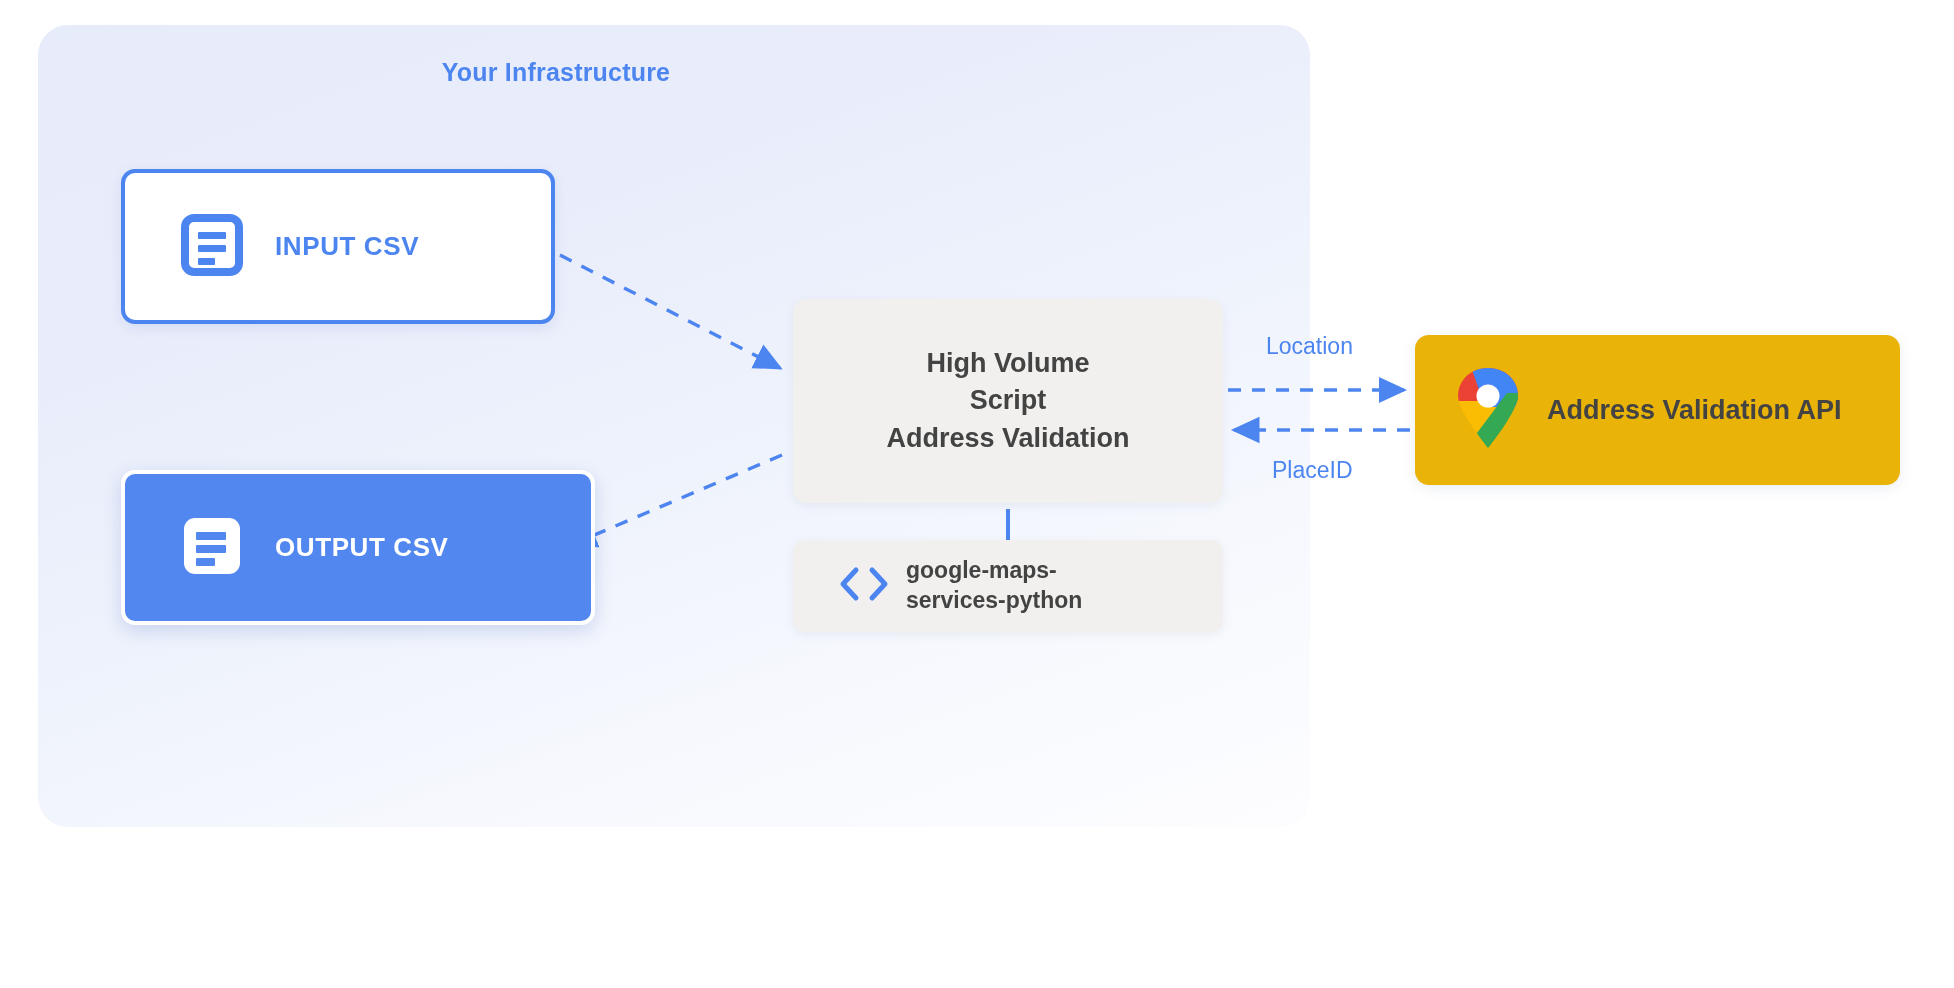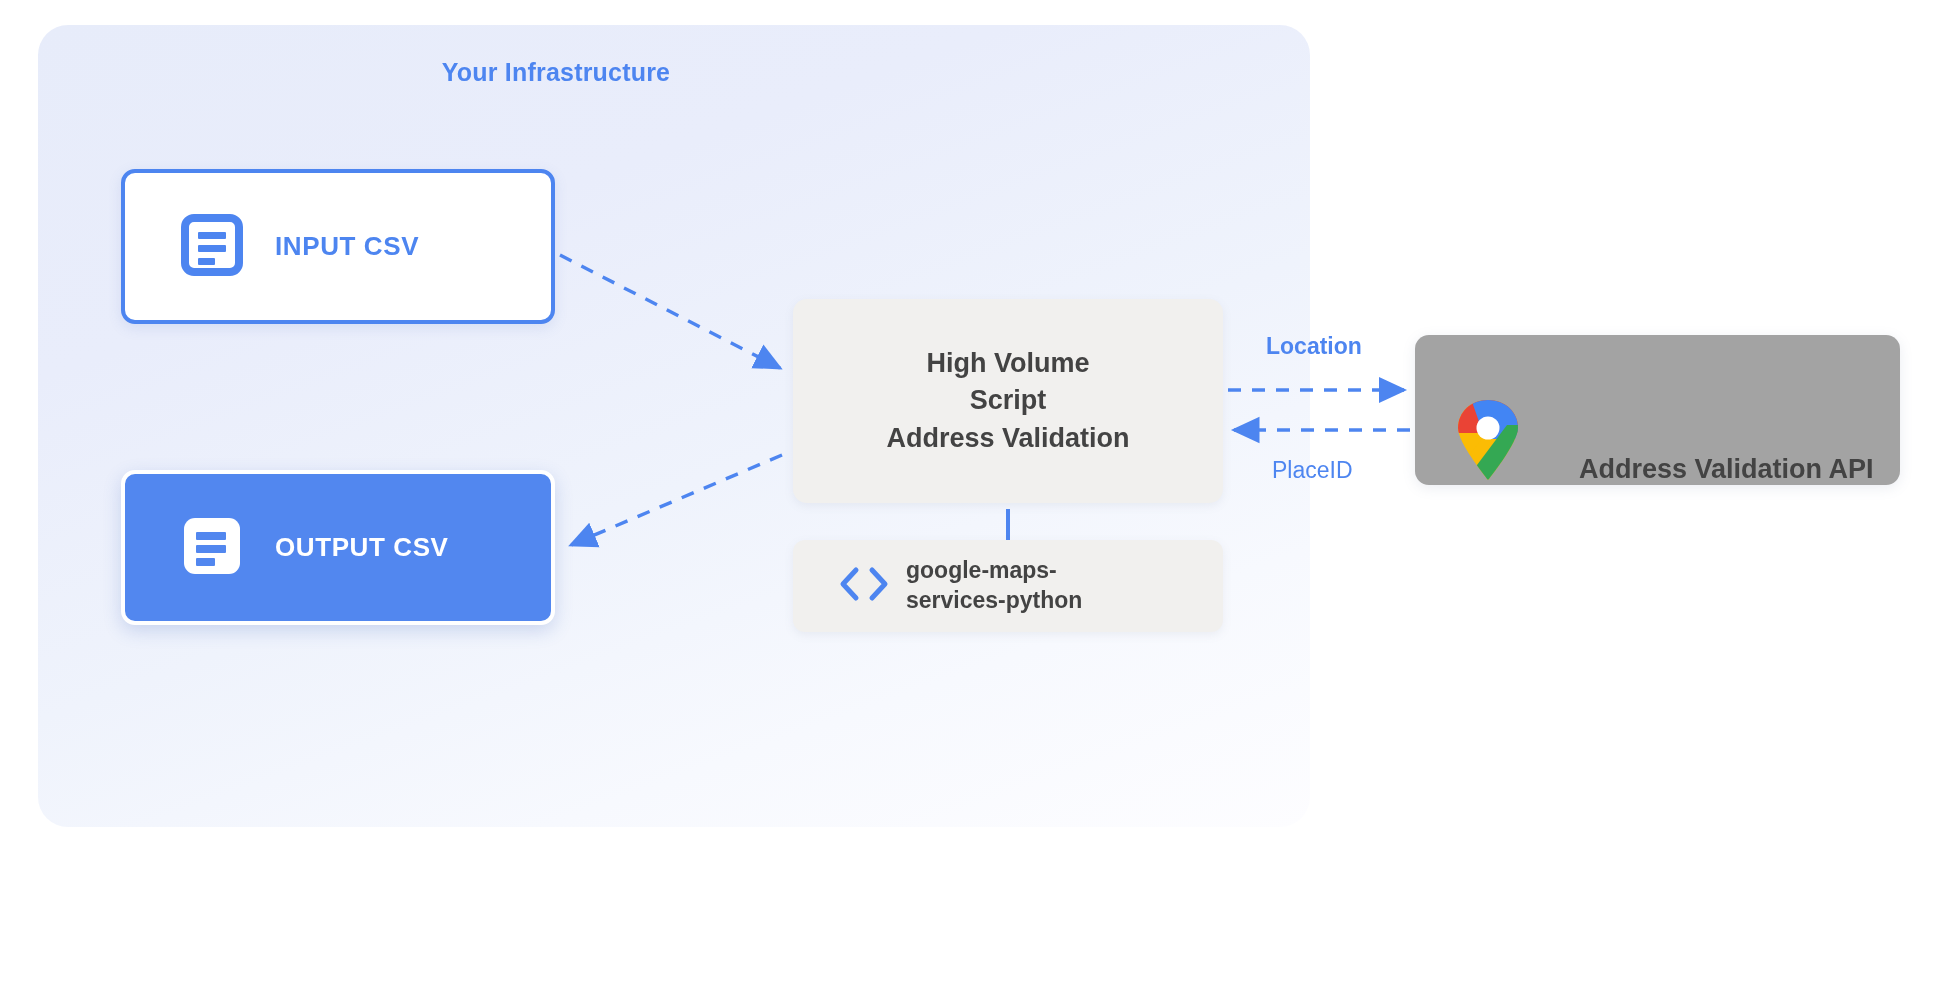--- a/index.html
+++ b/index.html
@@ -32,21 +32,21 @@
     display:flex; align-items:center;
     border-radius:14px;
   }
   .csv-input {
     left:121px; top:169px; width:434px; height:155px;
     background:#ffffff;
     border:4px solid #4d85f0;
     box-shadow:0 4px 14px rgba(80,110,190,.13);
   }
   .csv-output {
-    left:121px; top:470px; width:434px; height:155px;
+    left:121px; top:470px; width:474px; height:155px;
     background:#5287ef;
     border:4px solid #ffffff;
     box-shadow:0 6px 18px rgba(70,105,190,.22);
   }
 
   
   .doc-icon { margin-left:56px; flex:0 0 auto; }
   .csv-label { margin-left:32px; font-size:26px; font-weight:bold; letter-spacing:.6px; }
   .csv-input .csv-label { color:#4d85f0;text-align:center; }
   .csv-output .csv-label { color:#ffffff; }
@@ -103,35 +103,34 @@
   .code-icon { margin-left:44px; flex:0 0 auto; }
   .lib-text {
     margin-left:15px; line-height:1.3;
     font-size:23px; font-weight:bold; color:#434343;
   }
 
   
   .api-card {
     position:absolute; left:1415px; top:335px;
     width:485px; height:150px;
-    background:#a3a3a3; border-radius:14px;
-    display:flex; align-items:flex-end;
+    background:#eab308; border-radius:14px;
+    display:flex; align-items:center;
     box-shadow:0 3px 13px rgba(110,125,160,.14);
-    gap:32px;
   }
   .pin-icon { margin-left:40px; flex:0 0 auto; }
   .api-label {
     margin-left:26px; font-size:27px; font-weight:bold; color:#434343;
   }
 
   
   .edge-label {
     position:absolute; font-size:23px; color:#4d85f0; white-space:nowrap;
   }
-  .label-location { left:1266px; top:333px;font-weight:bold; }
+  .label-location { left:1266px; top:333px; }
   .label-placeid  { left:1272px; top:457px; }
 
   
   .edges { position:absolute; left:0; top:0; width:1954px; height:988px; pointer-events:none; }
 </style>
 </head>
 <body>
 
 <div id="stage">
 

